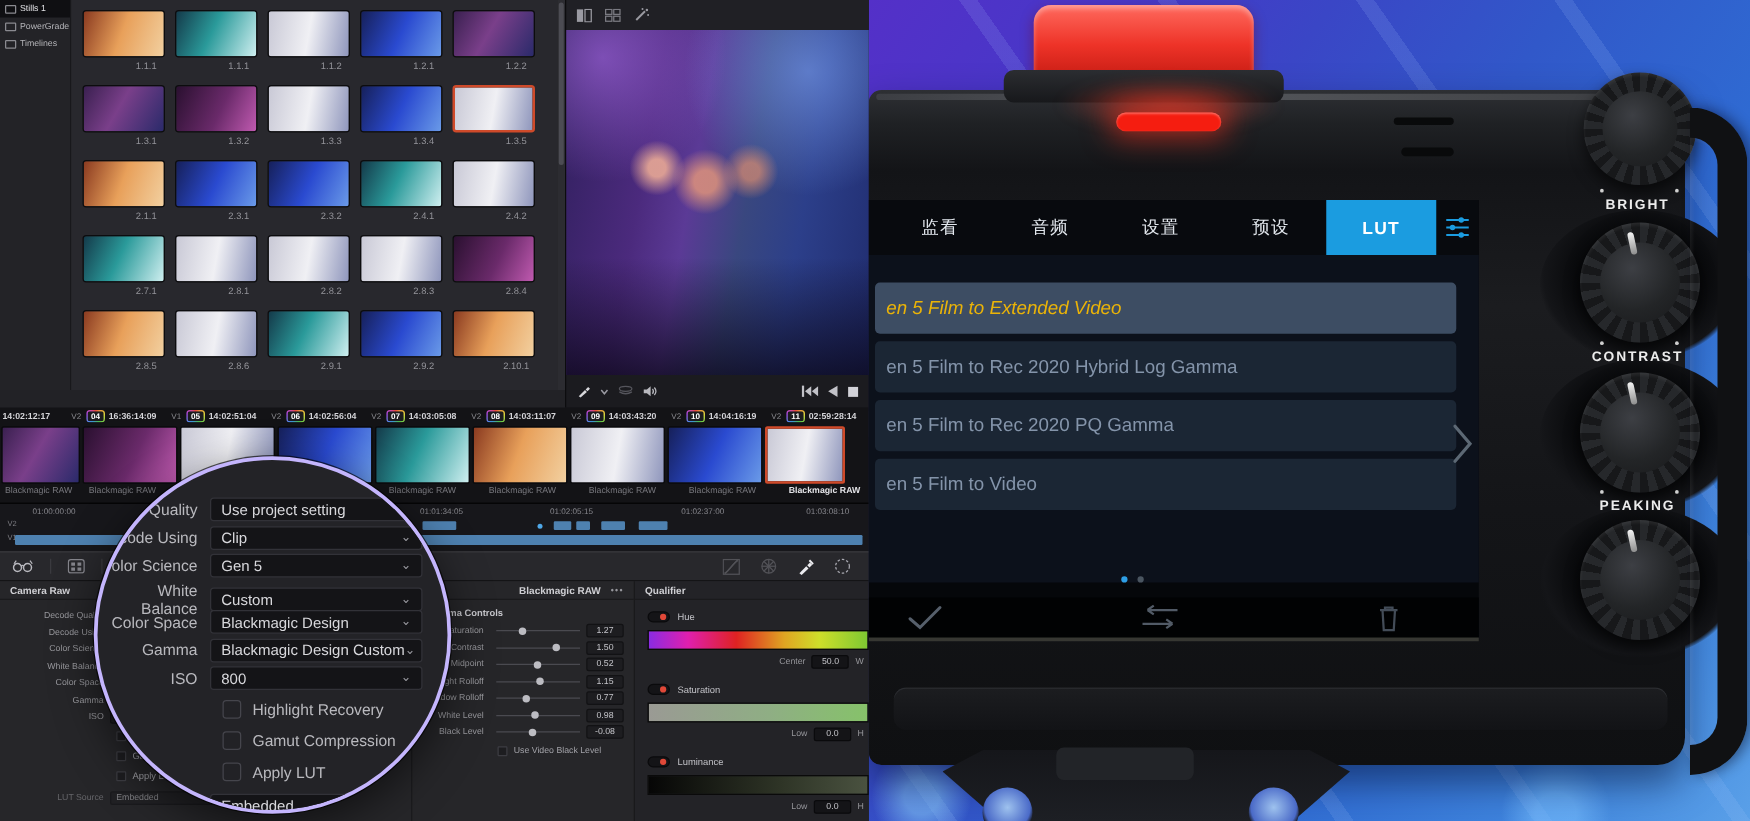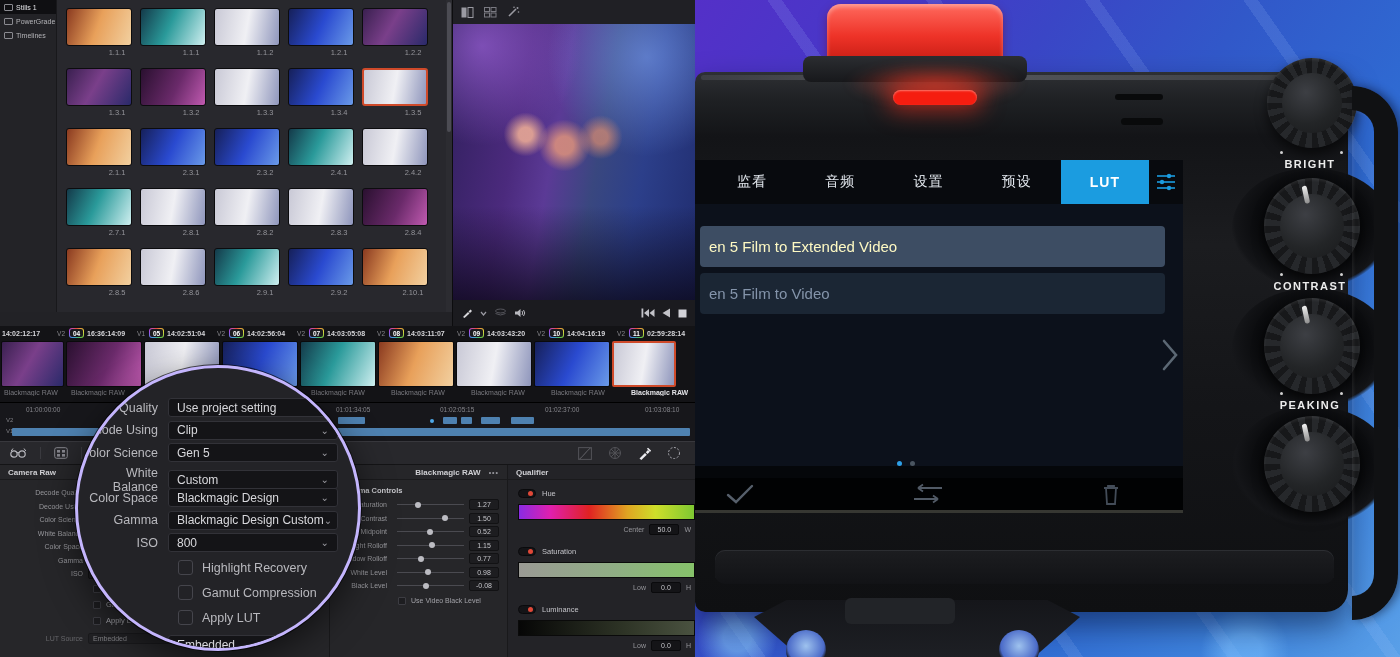--- a/index.html
+++ b/index.html
@@ -167,21 +167,21 @@
 
   
   .screen{position:absolute;left:0;top:160px;width:488px;height:350px;background:#05070a;}
   .tabs{height:44px;background:#080a0e;display:flex;align-items:stretch;padding-left:13px;}
   .tab{flex:1;display:flex;align-items:center;justify-content:center;font-size:14px;color:#e2e7ed;letter-spacing:1px;}
   .tab.active{background:#1b9ce0;color:#fff;font-weight:bold;}
   .tab-ico{width:34px;display:flex;align-items:center;justify-content:center;}
   .lutlist{position:absolute;left:0;top:44px;width:100%;height:262px;background:#0c111b;padding:22px 18px 0 5px;}
   .lut-item{height:41px;margin-bottom:6px;border-radius:4px;background:#1b2634;display:flex;align-items:center;
     padding-left:9px;font-size:15px;color:#8494aa;white-space:nowrap;overflow:hidden;}
-  .lut-item.sel{background:#3d4d63;color:#fef9c3;}
+  .lut-item.sel{background:#3d4d63;color:#eab308;font-style:italic;}
   .chevR{position:absolute;right:2px;top:178px;}
   .dots{position:absolute;left:202px;top:301px;display:flex;gap:8px;}
   .pdot{width:5px;height:5px;border-radius:50%;background:#4a5560;}
   .pdot.on{background:#2e9fe6;}
   .btool{position:absolute;left:0;top:318px;width:100%;height:32px;background:#010203;
     display:flex;align-items:center;justify-content:space-between;padding:0 62px 0 30px;}
   .striplight{position:absolute;left:0;top:510px;width:488px;height:3px;background:#56564a;opacity:.55;}
 
   
   .klabel{position:absolute;width:140px;text-align:center;font-size:11px;font-weight:bold;letter-spacing:1.5px;color:#ececec;}
@@ -807,20 +807,22 @@
               <g fill="#1b9ce0">
                 <circle cx="14" cy="4" r="2.2"></circle>
                 <circle cx="7" cy="10" r="2.2"></circle>
                 <circle cx="14" cy="16" r="2.2"></circle>
               </g>
             </svg>
           </div>
         </div>
       <div class="lutlist" id="lutList">
           <div class="lut-item sel">en 5 Film to Extended Video</div>
+          <div class="lut-item">en 5 Film to Rec 2020 Hybrid Log Gamma</div>
+          <div class="lut-item">en 5 Film to Rec 2020 PQ Gamma</div>
           <div class="lut-item">en 5 Film to Video</div>
         </div>
       <div class="chevR">
         <svg width="22" height="34" viewBox="0 0 22 34">
             <path d="M5 3 L17 17 L5 31" fill="none" stroke="#5c6874" stroke-width="2.6" stroke-linecap="round"></path>
           </svg>
       </div>
       <div class="dots" id="pageDots">
           <div class="pdot on"></div>
           <div class="pdot"></div>

